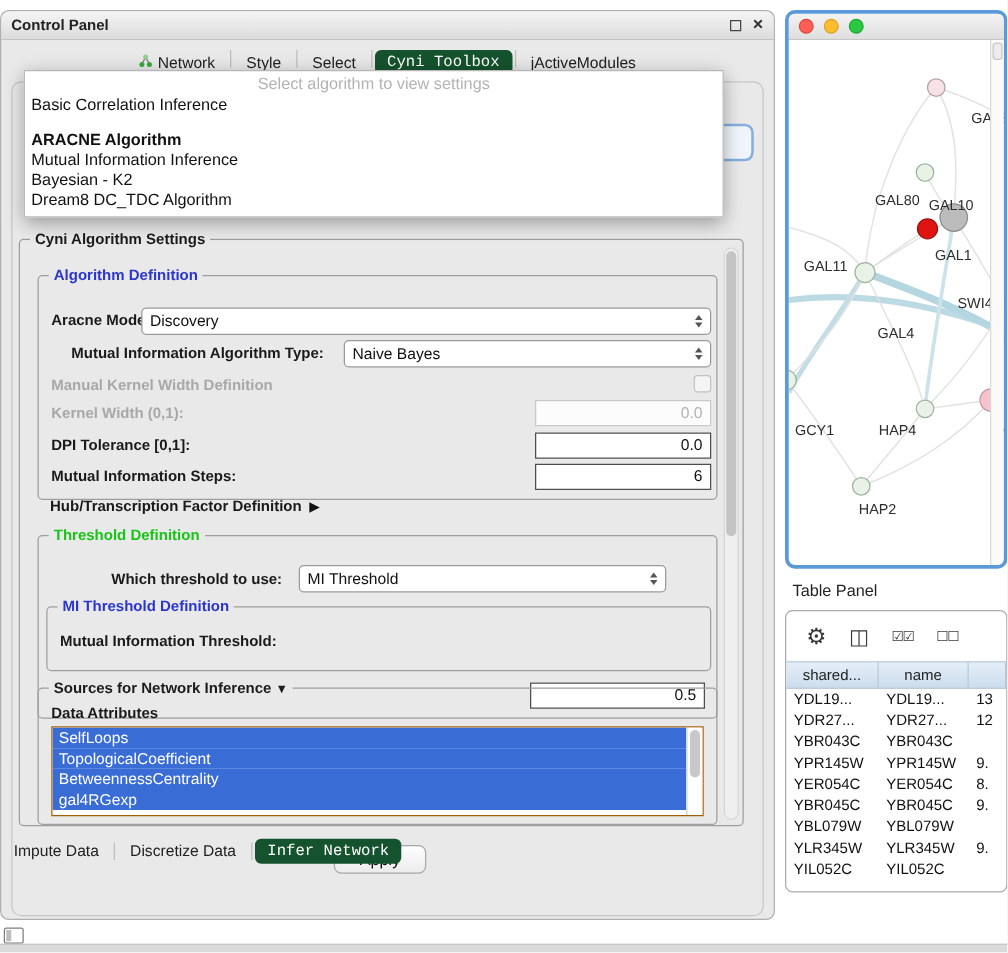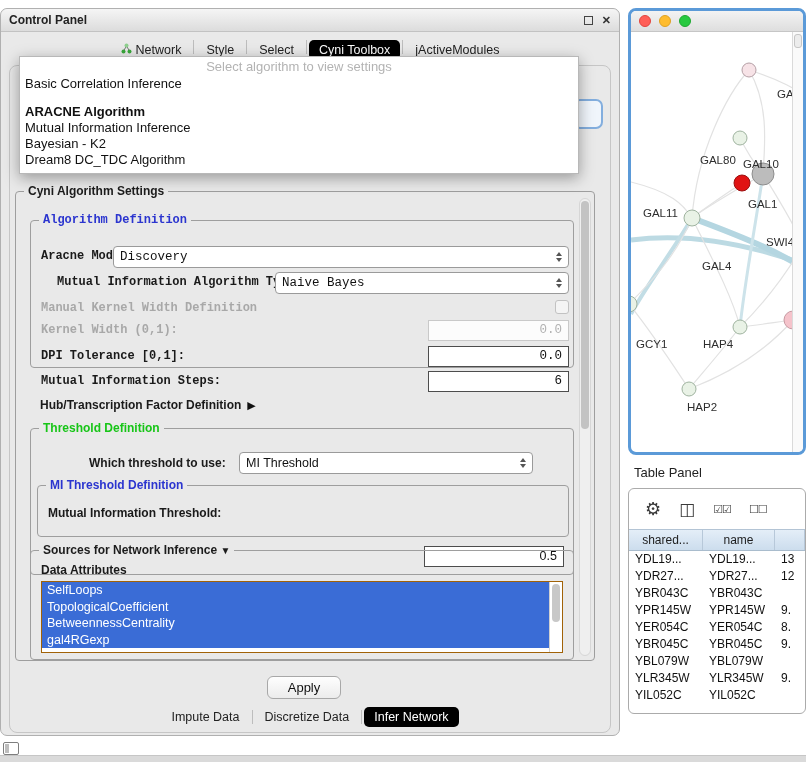--- a/index.html
+++ b/index.html
@@ -14,21 +14,21 @@
     border-radius:7px 7px 0 0; display:flex; align-items:center; padding:0 8px;
     font-size:12px; font-weight:bold; color:#222; }
   .titlebar-icons { margin-left:auto; display:flex; gap:9px; align-items:center; color:#333; }
   .tb-icon { font-size:11px; cursor:default; line-height:1; }
   .tb-square { width:9px; height:9px; border:1.5px solid #444; display:inline-block; }
 
   .tab-bar { position:absolute; top:31px; left:0; right:0; height:24px;
     display:flex; justify-content:center; align-items:flex-start; }
   .tab { display:flex; align-items:center; gap:4px; padding:3px 10px; font-size:12.5px;
     color:#222; border-radius:5px; white-space:nowrap; }
-  .tab.selected { background:#000000; color:#fff; }
+  .tab.selected { background:#14532d; color:#fff;font-family:Liberation Mono, monospace; }
   .tab-sep { width:1px; height:14px; background:#bdbdbd; margin:0 2px; }
 
   .inset { position:absolute; left:8px; top:56px; width:602px; height:668px;
     border:1px solid #c6c6c6; border-radius:8px; background:#e9e9e9; }
 
   
   #algo-dropdown { position:absolute; left:18px; top:47px; width:560px; height:118px;
     background:#fff; border:1px solid #b8b8b8; box-shadow:0 4px 14px rgba(0,0,0,.35);
     z-index:50; padding-top:2px; overflow:hidden; }
   .dd-placeholder { text-align:center; color:#b3b3b3; font-size:13px; height:17px; line-height:16px; }
@@ -68,22 +68,22 @@
   .attr-list { position:absolute; background:#fff; border:1px solid #a16207; overflow:hidden; }
   .attr-item { height:16.5px; line-height:16px; font-size:12.5px; color:#fff;
     background:#3a6cd6; padding-left:5px; margin-right:13px; }
   .list-scroll { position:absolute; right:0; top:0; bottom:0; width:13px; background:#fff; border-left:1px solid #d0d0d0; }
   .list-thumb { position:absolute; left:2px; right:2px; top:2px; height:38px; background:#c8c8c8; border-radius:5px; }
 
   .apply-btn { position:absolute; left:266px; top:667px; width:74px; height:23px;
     border:1px solid #a8a8a8; border-radius:6px; background:linear-gradient(#fefefe,#ececec);
     font-size:13px; color:#111; display:flex; align-items:center; justify-content:center; }
 
-  .bottom-tab-bar { position:absolute; left:0; right:0; top:696px; height:24px;
-    display:flex; justify-content:center; align-items:center; }
+  .bottom-tab-bar { position:absolute; left:0; right:0; top:660px; height:24px;
+    display:flex; align-items:center; }
 
   
   #network-window { position:absolute; left:628px; top:8px; width:178px; height:447px;
     border:3px solid #5b9ad8; border-radius:8px; background:#fff; overflow:hidden; }
   .net-titlebar { position:absolute; left:0; top:0; right:0; height:21px;
     background:linear-gradient(#f3f3f3,#dedede); border-bottom:1px solid #c6c6c6;
     display:flex; align-items:center; gap:8px; padding-left:8px; }
   .light { width:12px; height:12px; border-radius:50%; }
   #network-canvas { position:absolute; left:0; top:21px; width:172px; height:420px; }
   .net-scroll { position:absolute; right:0; top:21px; bottom:0; width:11px;
@@ -171,21 +171,21 @@
         <div class="dd-item">Dream8 DC_TDC Algorithm</div>
       </div>
 
     <div class="fieldset" style="left:14px; top:182px; width:580px; height:470px;">
       <span class="legend">Cyni Algorithm Settings</span>
 
       <div class="vscroll" style="right:3px; top:6px; height:458px;">
         <div class="vthumb" style="top:2px; height:228px;"></div>
       </div>
 
-      <div class="fieldset" style="left:14px; top:28px; width:544px; height:148px;font-family:Liberation Mono, monospace;">
+      <div class="fieldset" style="left:14px; top:28px; width:544px; height:180px;">
         <span class="legend blue">Algorithm Definition</span>
 
         <span class="lbl" style="left:10px; top:28px;">Aracne Mode:</span>
         <div class="combo" style="left:82px; top:25px; width:456px;">
           <span>Discovery</span>
           <span class="arrows">
               <span class="arr-up"></span>
               <span class="arr-dn"></span>
             </span>
         </div>

